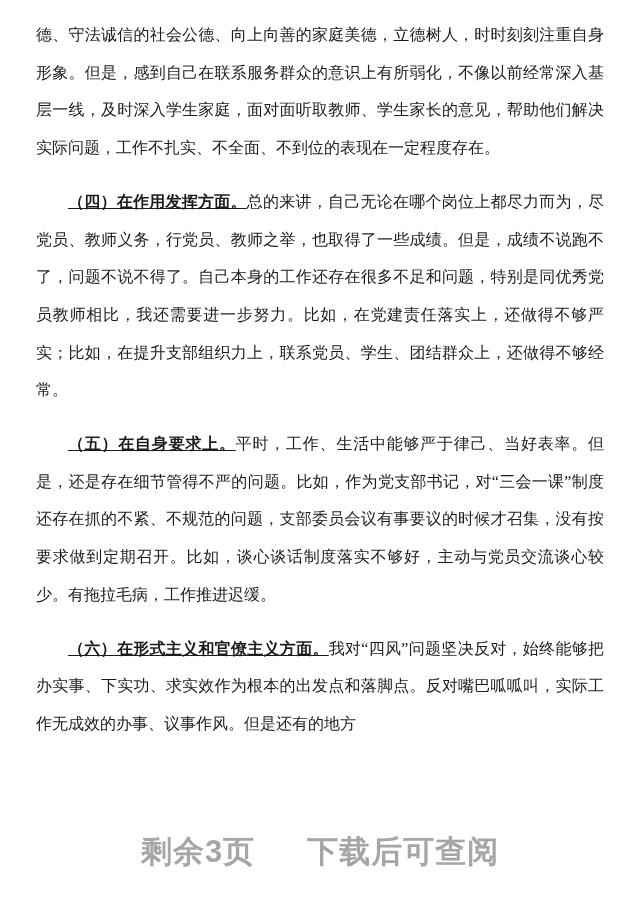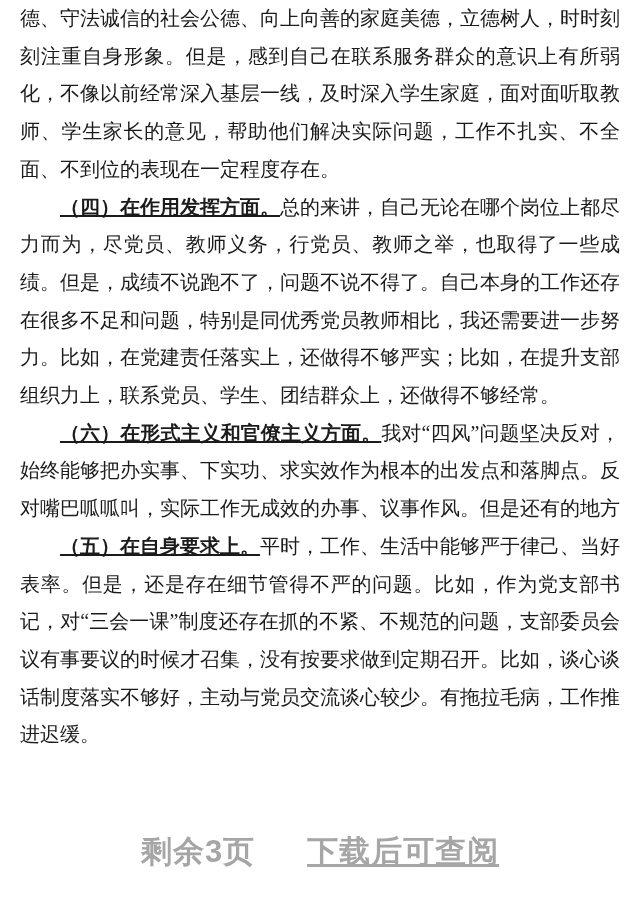--- a/index.html
+++ b/index.html
@@ -15,22 +15,22 @@
     font-family: "Liberation Serif", serif;
   }
   .doc-body {
     position: absolute;
     left: 20px;
     top: 0;
     width: 600px;
     color: #1b1b1b;
   }
   .para {
-    margin: 0;
-    font-size: 20px;
+    margin: 16px;
+    font-size: 16px;
     line-height: 37.7px;
     text-align: justify;
     text-justify: inter-ideograph;
     word-break: break-all;
   }
   .para.indent {
     text-indent: 2em;
   }
   .para .lead {
     font-weight: bold;
@@ -44,36 +44,35 @@
     text-align: center;
     font-family: "Liberation Sans", sans-serif;
     font-weight: bold;
     font-size: 31px;
     color: #a6a6a6;
     letter-spacing: 1px;
     white-space: nowrap;
   }
   .preview-footer .hint {
     margin-left: 52px;
-    text-decoration: underline;
   }
 </style>
 </head>
 <body>
 
 <div class="doc-body">
   <p class="para">
     <span class="body-text">德、守法诚信的社会公德、向上向善的家庭美德，立德树人，时时刻刻注重自身形象。但是，感到自己在联系服务群众的意识上有所弱化，不像以前经常深入基层一线，及时深入学生家庭，面对面听取教师、学生家长的意见，帮助他们解决实际问题，工作不扎实、不全面、不到位的表现在一定程度存在。</span>
   </p>
   <p class="para indent">
     <span class="lead">（四）在作用发挥方面。</span><span class="body-text">总的来讲，自己无论在哪个岗位上都尽力而为，尽党员、教师义务，行党员、教师之举，也取得了一些成绩。但是，成绩不说跑不了，问题不说不得了。自己本身的工作还存在很多不足和问题，特别是同优秀党员教师相比，我还需要进一步努力。比如，在党建责任落实上，还做得不够严实；比如，在提升支部组织力上，联系党员、学生、团结群众上，还做得不够经常。</span>
   </p>
   <p class="para indent">
-    <span class="lead">（六）在形式主义和官僚主义方面。</span><span class="body-text">我对“四风”问题坚决反对，始终能够把办实事、下实功、求实效作为根本的出发点和落脚点。反对嘴巴呱呱叫，实际工作无成效的办事、议事作风。但是还有的地方</span>
+    <span class="lead">（五）在自身要求上。</span><span class="body-text">平时，工作、生活中能够严于律己、当好表率。但是，还是存在细节管得不严的问题。比如，作为党支部书记，对“三会一课”制度还存在抓的不紧、不规范的问题，支部委员会议有事要议的时候才召集，没有按要求做到定期召开。比如，谈心谈话制度落实不够好，主动与党员交流谈心较少。有拖拉毛病，工作推进迟缓。</span>
   </p>
   <p class="para indent">
-    <span class="lead">（五）在自身要求上。</span><span class="body-text">平时，工作、生活中能够严于律己、当好表率。但是，还是存在细节管得不严的问题。比如，作为党支部书记，对“三会一课”制度还存在抓的不紧、不规范的问题，支部委员会议有事要议的时候才召集，没有按要求做到定期召开。比如，谈心谈话制度落实不够好，主动与党员交流谈心较少。有拖拉毛病，工作推进迟缓。</span>
+    <span class="lead">（六）在形式主义和官僚主义方面。</span><span class="body-text">我对“四风”问题坚决反对，始终能够把办实事、下实功、求实效作为根本的出发点和落脚点。反对嘴巴呱呱叫，实际工作无成效的办事、议事作风。但是还有的地方</span>
   </p>
 </div>
 
 <div class="preview-footer">
   <span>剩余3页</span><span class="hint">下载后可查阅</span>
 </div>
 
 </body></html>

